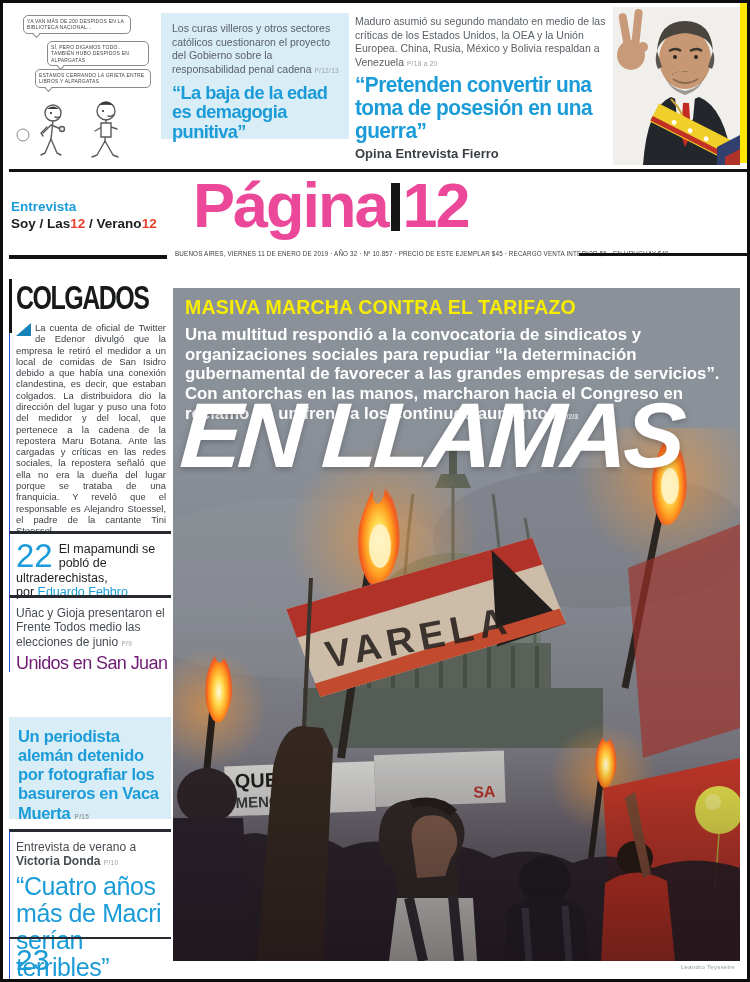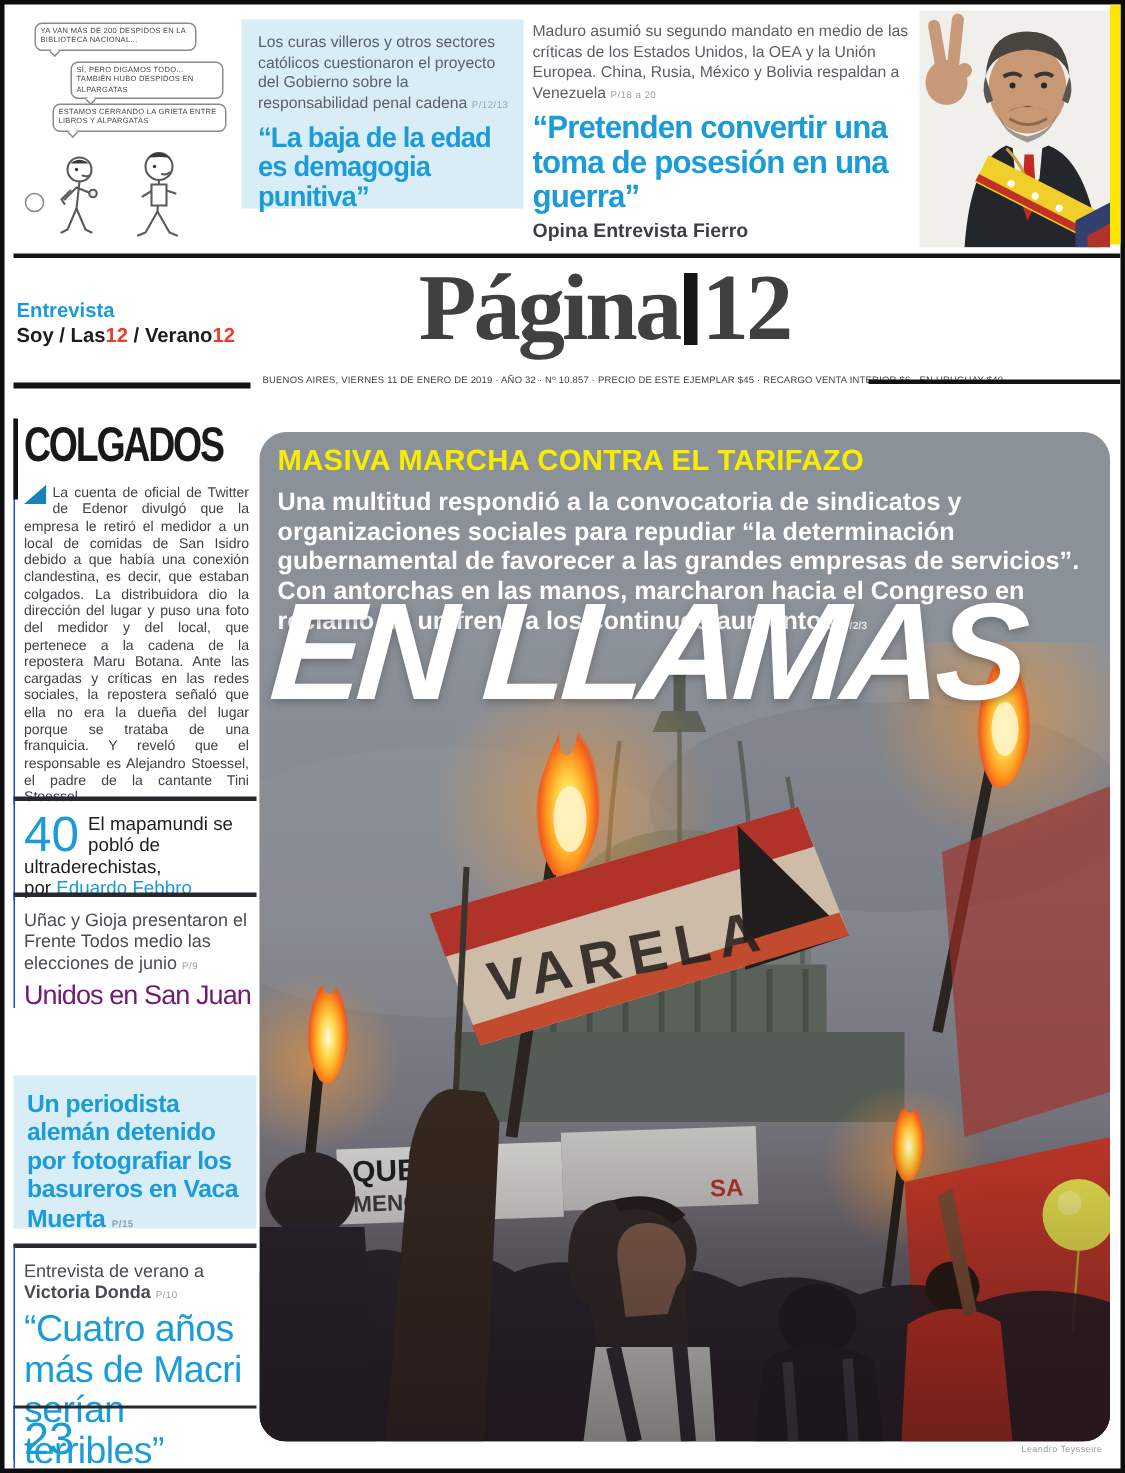--- a/index.html
+++ b/index.html
@@ -35,22 +35,22 @@
   .maduro-photo{position:absolute;left:610px;top:4px;width:127px;height:158px;background:#f0efec;overflow:hidden;}
   .yellow-strip{position:absolute;left:737px;top:0;width:13px;height:160px;background:#ffe600;}
 
   .rule-top{position:absolute;left:6px;top:166px;width:738px;height:3px;background:#121212;}
 
   
   .suplementos{position:absolute;left:8px;top:196px;font-weight:700;font-size:13.5px;line-height:1.25;}
   .sup-label{color:#1b9cd8;}
   .sup-line{color:#1d1d1d;}
   .sup-num{color:#e8402c;}
-  .logo{position:absolute;left:190px;top:166px;width:420px;text-align:center;
-        font-family:Liberation Serif, serif;font-weight:bold;font-size:63px;color:#404040;
+  .logo{position:absolute;left:190px;top:166px;width:420px;
+        font-family:Liberation Sans, sans-serif;font-weight:bold;font-size:63px;color:#ec4899;
         letter-spacing:-2px;white-space:nowrap;}
   .logo-bar{display:inline-block;width:9px;height:48px;background:#151515;margin:0 3px;vertical-align:-4px;}
   .rule-small{position:absolute;left:6px;top:252px;width:158px;height:4px;background:#121212;}
   .dateline{position:absolute;left:172px;top:247px;width:400px;font-size:6.3px;color:#3c3c3c;
         letter-spacing:.15px;text-transform:uppercase;white-space:nowrap;}
   .rule-date{position:absolute;left:576px;top:250px;width:168px;height:3px;background:#121212;}
 
   
   .sidebar{position:absolute;left:6px;top:274px;width:162px;height:702px;}
   .side-sec{position:absolute;left:0;width:162px;}
@@ -70,21 +70,21 @@
   .sec-sanjuan{top:318px;}
   .kicker-sm{font-size:12px;line-height:1.2;color:#474c52;}
   .head-blue{margin-top:5px;color:#701a75;font-size:18px;line-height:1.0;letter-spacing:-.6px;}
   .sec-bluebox{top:440px;background:#d9edf7;padding:10px 8px 10px 9px;height:102px;}
   .bluebox-text{color:#1b9cd8;font-size:16.5px;line-height:1.16;font-weight:600;letter-spacing:-.3px;}
   .sec-donda{top:552px;}
   .quote-blue{margin-top:4px;color:#1b9cd8;font-size:25px;line-height:1.08;letter-spacing:-.4px;}
   .sec-36{top:660px;border-top-width:2px;}
 
   
-  .main{position:absolute;left:170px;top:285px;width:567px;height:673px;background:#8b9199;overflow:hidden;border-radius:18px;}
+  .main{position:absolute;left:170px;top:285px;width:567px;height:673px;background:#8b9199;overflow:hidden;}
   .main-kicker{position:absolute;left:12px;top:8px;z-index:3;color:#f8ed00;font-weight:800;
         font-size:19.5px;letter-spacing:.2px;}
   .main-lede{position:absolute;left:12px;top:37px;width:548px;z-index:3;color:#fff;font-weight:700;
         font-size:16.8px;line-height:1.17;}
   .pref-w{font-size:7px;color:#e8e8e8;}
   .main-headline{position:absolute;left:8px;top:104px;z-index:3;color:#fff;font-weight:900;
         font-style:italic;font-size:92px;line-height:.95;letter-spacing:-4px;white-space:nowrap;
         transform:skewX(-4deg) scaleY(1.0);text-shadow:0 2px 6px rgba(40,40,50,.35);}
   .photo{position:absolute;left:0;top:140px;width:567px;height:533px;z-index:1;}
   .credit{position:absolute;right:12px;top:961px;font-size:6px;color:#9a9a9a;letter-spacing:.3px;}
@@ -185,21 +185,21 @@
 
   <div class="sidebar">
 
     <div class="side-sec sec-colgados lrule">
       <div class="colgados-bar"></div>
       <div class="colgados-title">COLGADOS</div>
       <div class="colgados-body"><span class="tri"></span><span>La cuenta de oficial de Twitter de Edenor divulgó que la empresa le retiró el medidor a un local de comidas de San Isidro debido a que había una conexión clandestina, es decir, que estaban colgados. La distribuidora dio la dirección del lugar y puso una foto del medidor y del local, que pertenece a la cadena de la repostera Maru Botana. Ante las cargadas y críticas en las redes sociales, la repostera señaló que ella no era la dueña del lugar porque se trataba de una franquicia. Y reveló que el responsable es Alejandro Stoessel, el padre de la cantante Tini Stoessel.</span></div>
     </div>
 
     <div class="side-sec sec-22 sep lrule">
-      <span class="bignum">40</span>
+      <span class="bignum">22</span>
       <div class="numtext"><span>El mapamundi se pobló de ultraderechistas, </span><br><span>por </span><span class="byline">Eduardo Febbro</span></div>
     </div>
 
     <div class="side-sec sec-sanjuan sep lrule">
       <div class="kicker-sm"><span>Uñac y Gioja presentaron el Frente Todos medio las elecciones de junio </span><span class="pref">P/9</span></div>
       <div class="head-blue">Unidos en San Juan</div>
     </div>
 
     <div class="side-sec sec-bluebox">
       <div class="bluebox-text"><span>Un periodista alemán detenido por fotografiar los basureros en Vaca Muerta </span><span class="pref">P/15</span></div>

